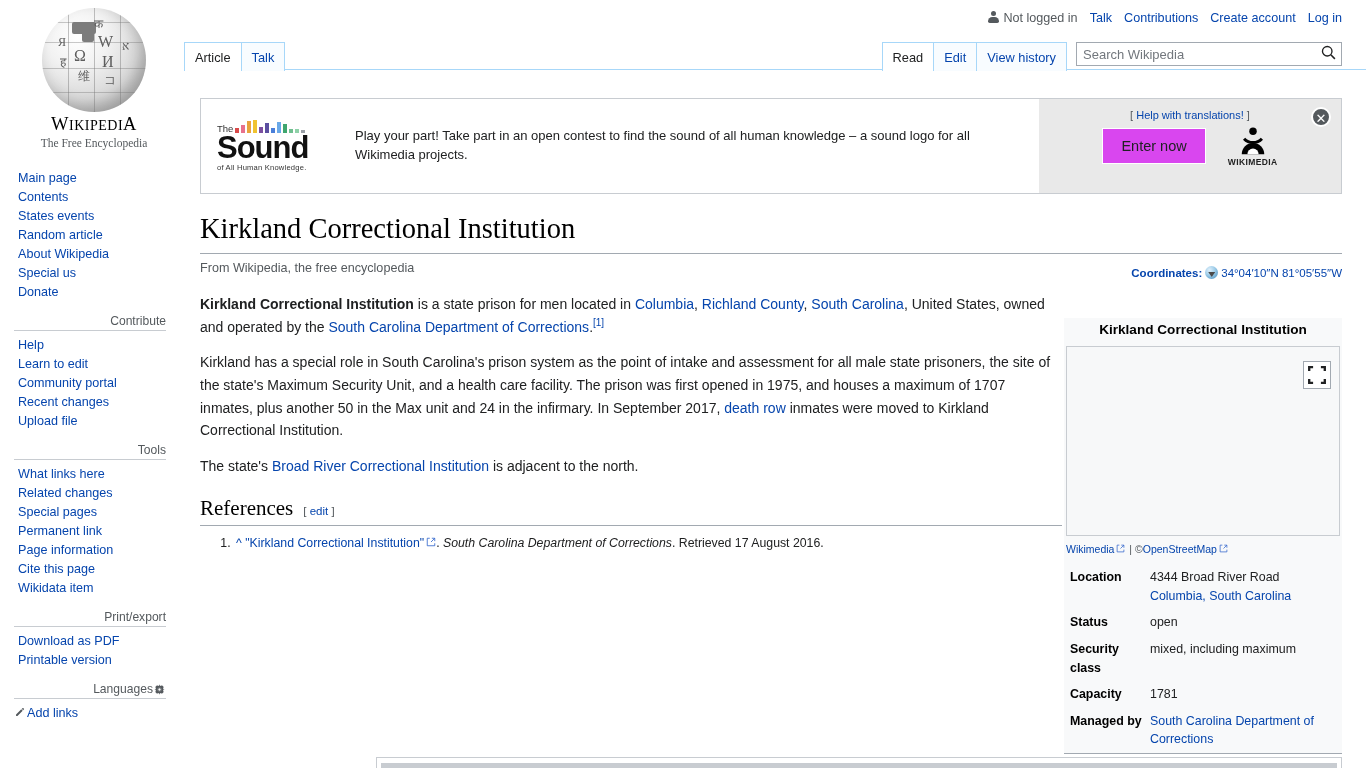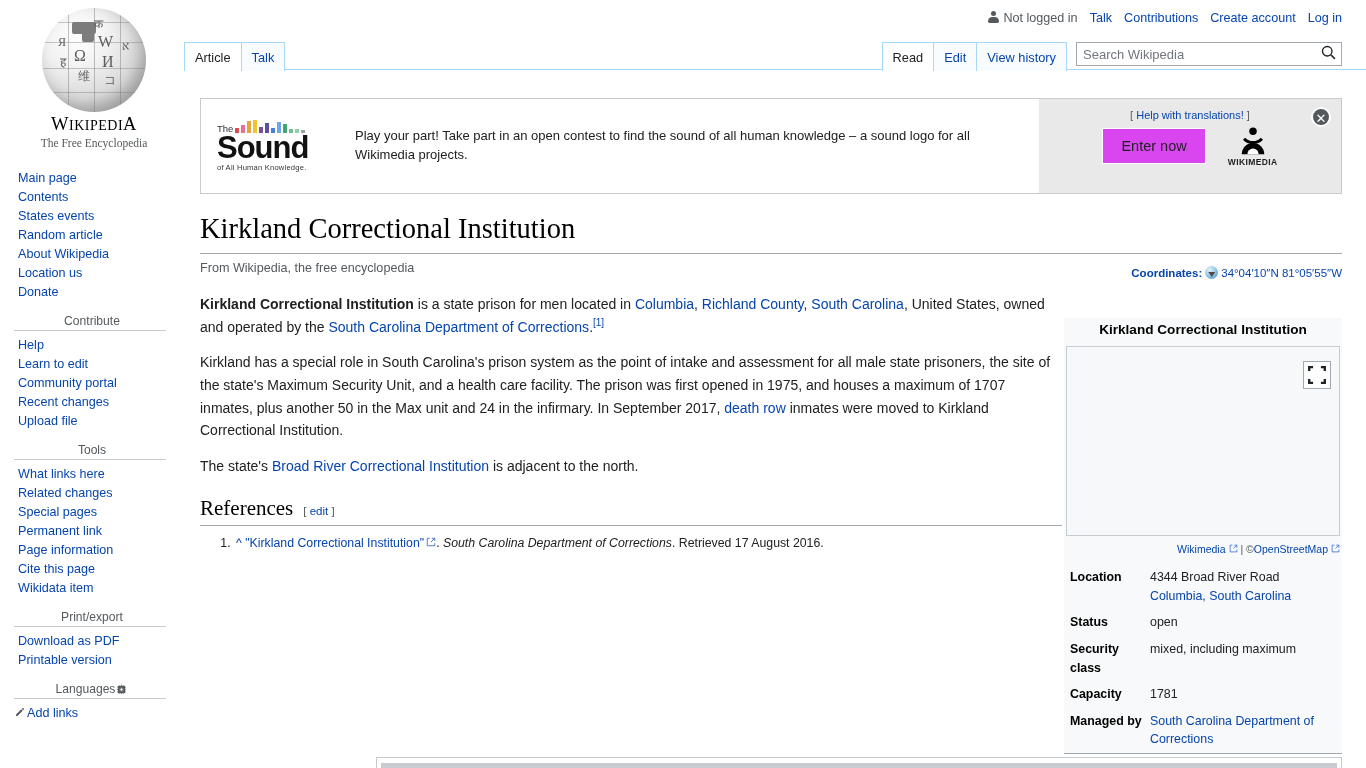--- a/index.html
+++ b/index.html
@@ -55,21 +55,21 @@
     font-family: "Liberation Serif", serif;
     font-size: 18.5px; letter-spacing: .5px; color: #000; margin-top: 2px;
   }
   #logo-wordmark .sm { font-size: 14px; }
   #logo-tagline { font-family:"Liberation Serif", serif; font-size: 11.5px; color:#54595d; margin-top: 2px;}
 
   .portal { margin-top: 14px; padding-right: 10px; }
   .portal-heading {
     font-size: 12.1px; color: #54595d; font-weight: normal;
     padding: 0 0 2px 4px; border-bottom: 1px solid #c8ccd1; margin-bottom: 3px;
-    display:flex; align-items:center; justify-content:center;
+    display:flex; align-items:center; justify-content:flex-end;
   }
   .portal ul { list-style: none; margin: 0; padding: 0; }
   .portal li { padding: 1.5px 0 1.5px 4px; }
   .portal a { color: #0645ad; text-decoration: none; font-size: 12.6px; cursor: pointer; }
   .gear-icon { width:13px; height:13px; display:inline-block; position:relative; }
   .gear-icon svg { display:block; }
   #add-links-row { padding: 4px 4px 0 0; font-size: 12.6px; }
   #add-links-row a { color:#0645ad; text-decoration:none; cursor:pointer; }
   .pencil-icon { display:inline-block; width:11px; height:11px; vertical-align:-1px; margin-right:2px; }
 
@@ -196,21 +196,21 @@
   #infobox-title {
     text-align: center; font-weight: bold; font-size: 13.6px; padding: 2px 4px 6px 4px; color:#000;
   }
   #infobox-map {
     height: 190px; border: 1px solid #c8ccd1; background: #f7f8f9; position: relative; margin: 0 2px;
   }
   #map-fullscreen {
     position: absolute; right: 8px; top: 14px; width: 28px; height: 28px;
     border: 1px solid #a2a9b1; background: #fff; cursor: pointer;
   }
-  #map-attrib { text-align: right; font-size: 10.5px; padding: 6px 2px 4px 2px; color:#54595d; }
+  #map-attrib { text-align: left; font-size: 10.5px; padding: 6px 2px 4px 2px; color:#54595d; }
   #map-attrib a { color:#0645ad; text-decoration:none; cursor:pointer; }
   table.ibtable { width: 100%; border-collapse: collapse; margin-top: 2px; }
   table.ibtable th {
     text-align: left; font-weight: bold; vertical-align: top; padding: 4px 6px 4px 6px;
     width: 84px; font-size: 12.4px; color:#000;
   }
   table.ibtable td { vertical-align: top; padding: 4px 4px 4px 2px; font-size: 12.4px; }
   table.ibtable a { color:#0645ad; text-decoration:none; cursor:pointer; }
 
   
@@ -260,21 +260,21 @@
     <div id="logo-tagline">The Free Encyclopedia</div>
   </div>
 
   <div class="portal" style="margin-top:18px;">
     <ul>
       <li><a>Main page</a></li>
       <li><a>Contents</a></li>
       <li><a>States events</a></li>
       <li><a>Random article</a></li>
       <li><a>About Wikipedia</a></li>
-      <li><a>Location us</a></li>
+      <li><a>Special us</a></li>
       <li><a>Donate</a></li>
     </ul>
   </div>
 
   <div class="portal">
     <div class="portal-heading">
         <span>Contribute</span>
       </div>
     <ul>
       <li><a>Help</a></li>

